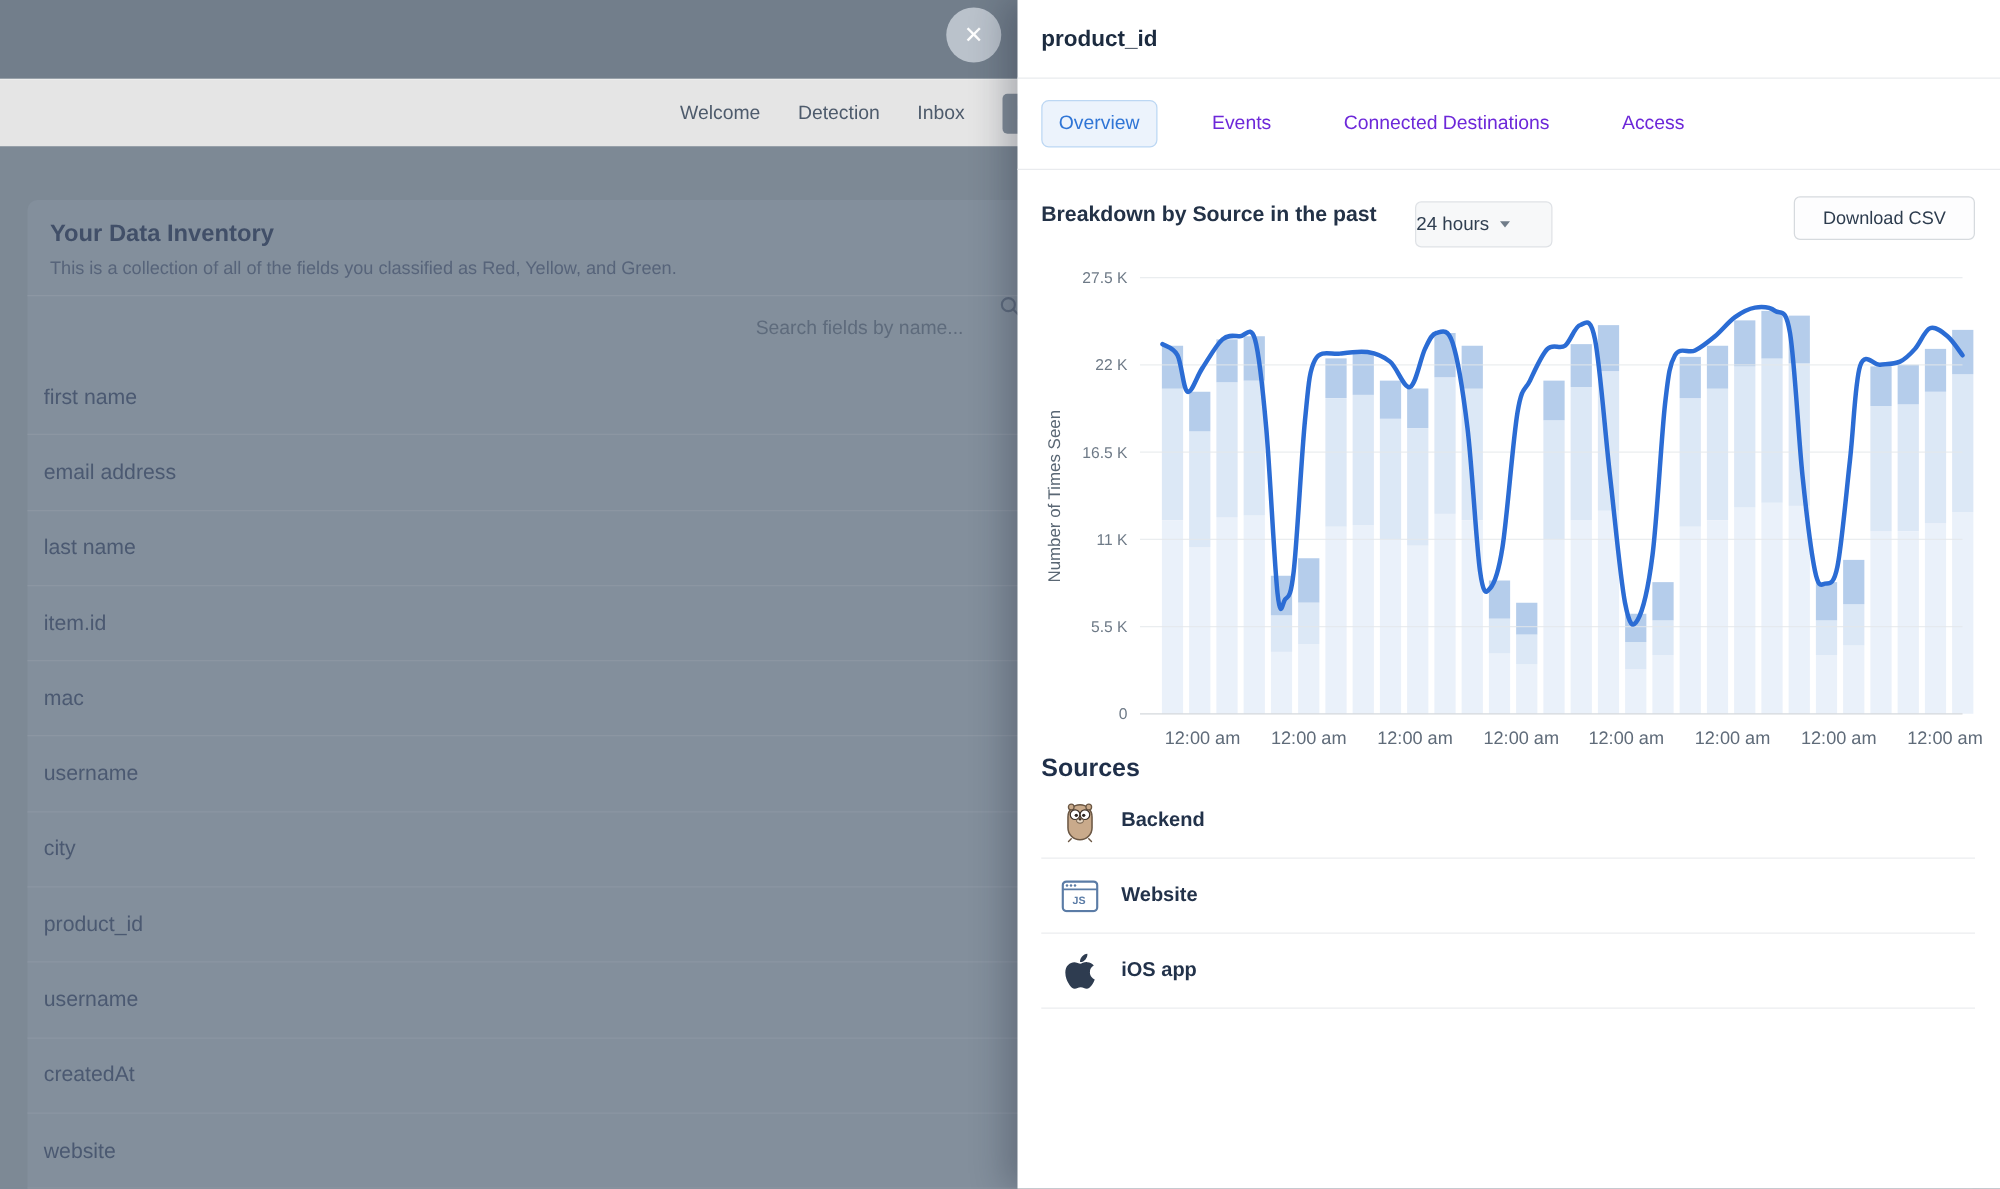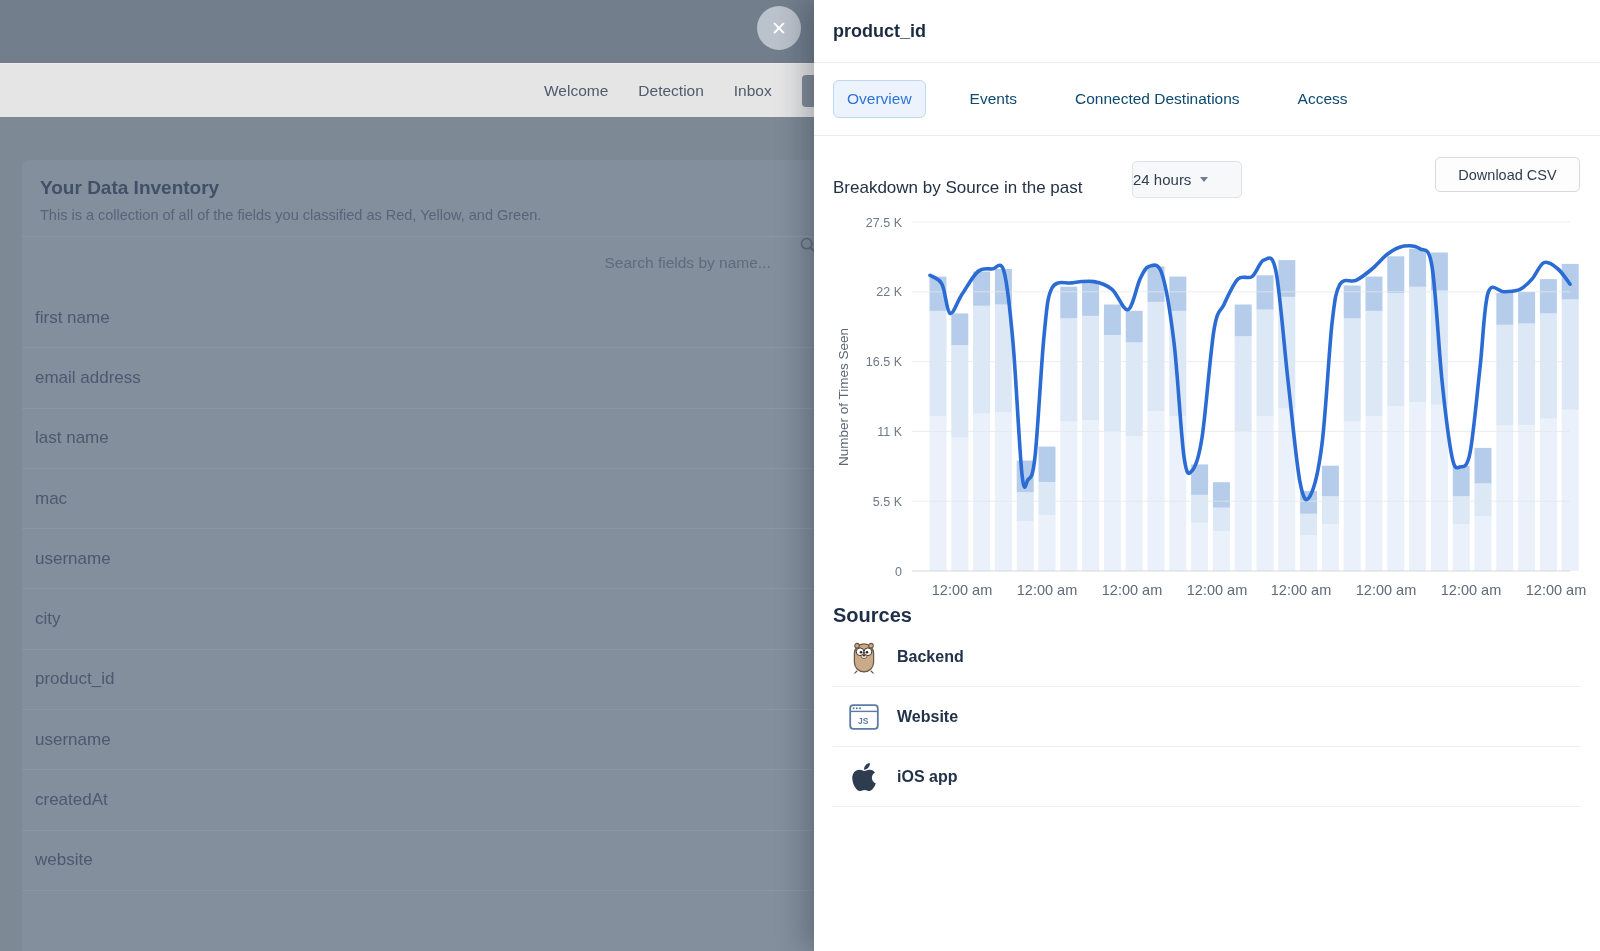--- a/index.html
+++ b/index.html
@@ -34,25 +34,25 @@
   .close-btn{position:absolute;left:757px;top:6px;width:44px;height:44px;border-radius:50%;
              background:#bac2cb;display:flex;align-items:center;justify-content:center;cursor:pointer;}
   .close-btn .x{color:#ffffff;font-size:19px;font-weight:700;line-height:1;}
   
   .panel{position:absolute;left:814px;top:0;width:786px;height:951px;background:#ffffff;
          box-shadow:-10px 0 26px rgba(20,30,45,.28);}
   .panel-header{height:62px;border-bottom:1px solid #e9ebee;display:flex;align-items:center;}
   .panel-title{margin-left:19px;font-size:18px;font-weight:600;color:#1c2b3f;}
   .tabs{height:72px;border-bottom:1px solid #e9ebee;display:flex;align-items:center;
         padding-left:19px;gap:30px;}
-  .tab{font-size:15.5px;color:#0c4a6e;font-weight:500;padding:9px 13px;border:1px solid transparent;
+  .tab{font-size:15.5px;color:#6d28d9;font-weight:500;padding:9px 13px;border:1px solid transparent;
        border-radius:6px;cursor:pointer;white-space:nowrap;}
   .tab.active{color:#2f75d6;background:#ecf3fc;border-color:#bcd7f3;}
   .chart-header{position:relative;height:70px;}
-  .chart-title{position:absolute;left:19px;top:26px;font-size:17px;font-weight:400;color:#233247;margin-top:16px;}
+  .chart-title{position:absolute;left:19px;top:26px;font-size:17px;font-weight:700;color:#233247;}
   .range-select{position:absolute;left:318px;top:25px;width:108px;height:35px;background:#f7f8f9;
                 border:1px solid #dfe2e6;border-radius:5px;display:flex;align-items:center;
                 justify-content:flex-start;gap:9px;cursor:pointer;}
   .range-select .val{font-size:15px;color:#2f3e50;}
   .caret{width:0;height:0;border-left:4.5px solid transparent;border-right:4.5px solid transparent;
          border-top:5.5px solid #707c89;}
   .download-btn{position:absolute;left:621px;top:21px;width:145px;height:35px;background:#fdfdfe;
                 border:1px solid #d6dade;border-radius:5px;font-size:14.5px;color:#2d3c4e;
                 display:flex;align-items:center;justify-content:center;cursor:pointer;font-family:inherit;}
   .chart-wrap{position:absolute;left:18px;top:205px;width:762px;height:400px;}
@@ -112,20 +112,23 @@
     <div class="field-list">
 
     <div class="field-row">
           <span>first name</span>
         </div>
         <div class="field-row">
           <span>email address</span>
         </div>
         <div class="field-row">
           <span>last name</span>
+        </div>
+        <div class="field-row">
+          <span>item.id</span>
         </div>
         <div class="field-row">
           <span>mac</span>
         </div>
         <div class="field-row">
           <span>username</span>
         </div>
         <div class="field-row">
           <span>city</span>
         </div>

